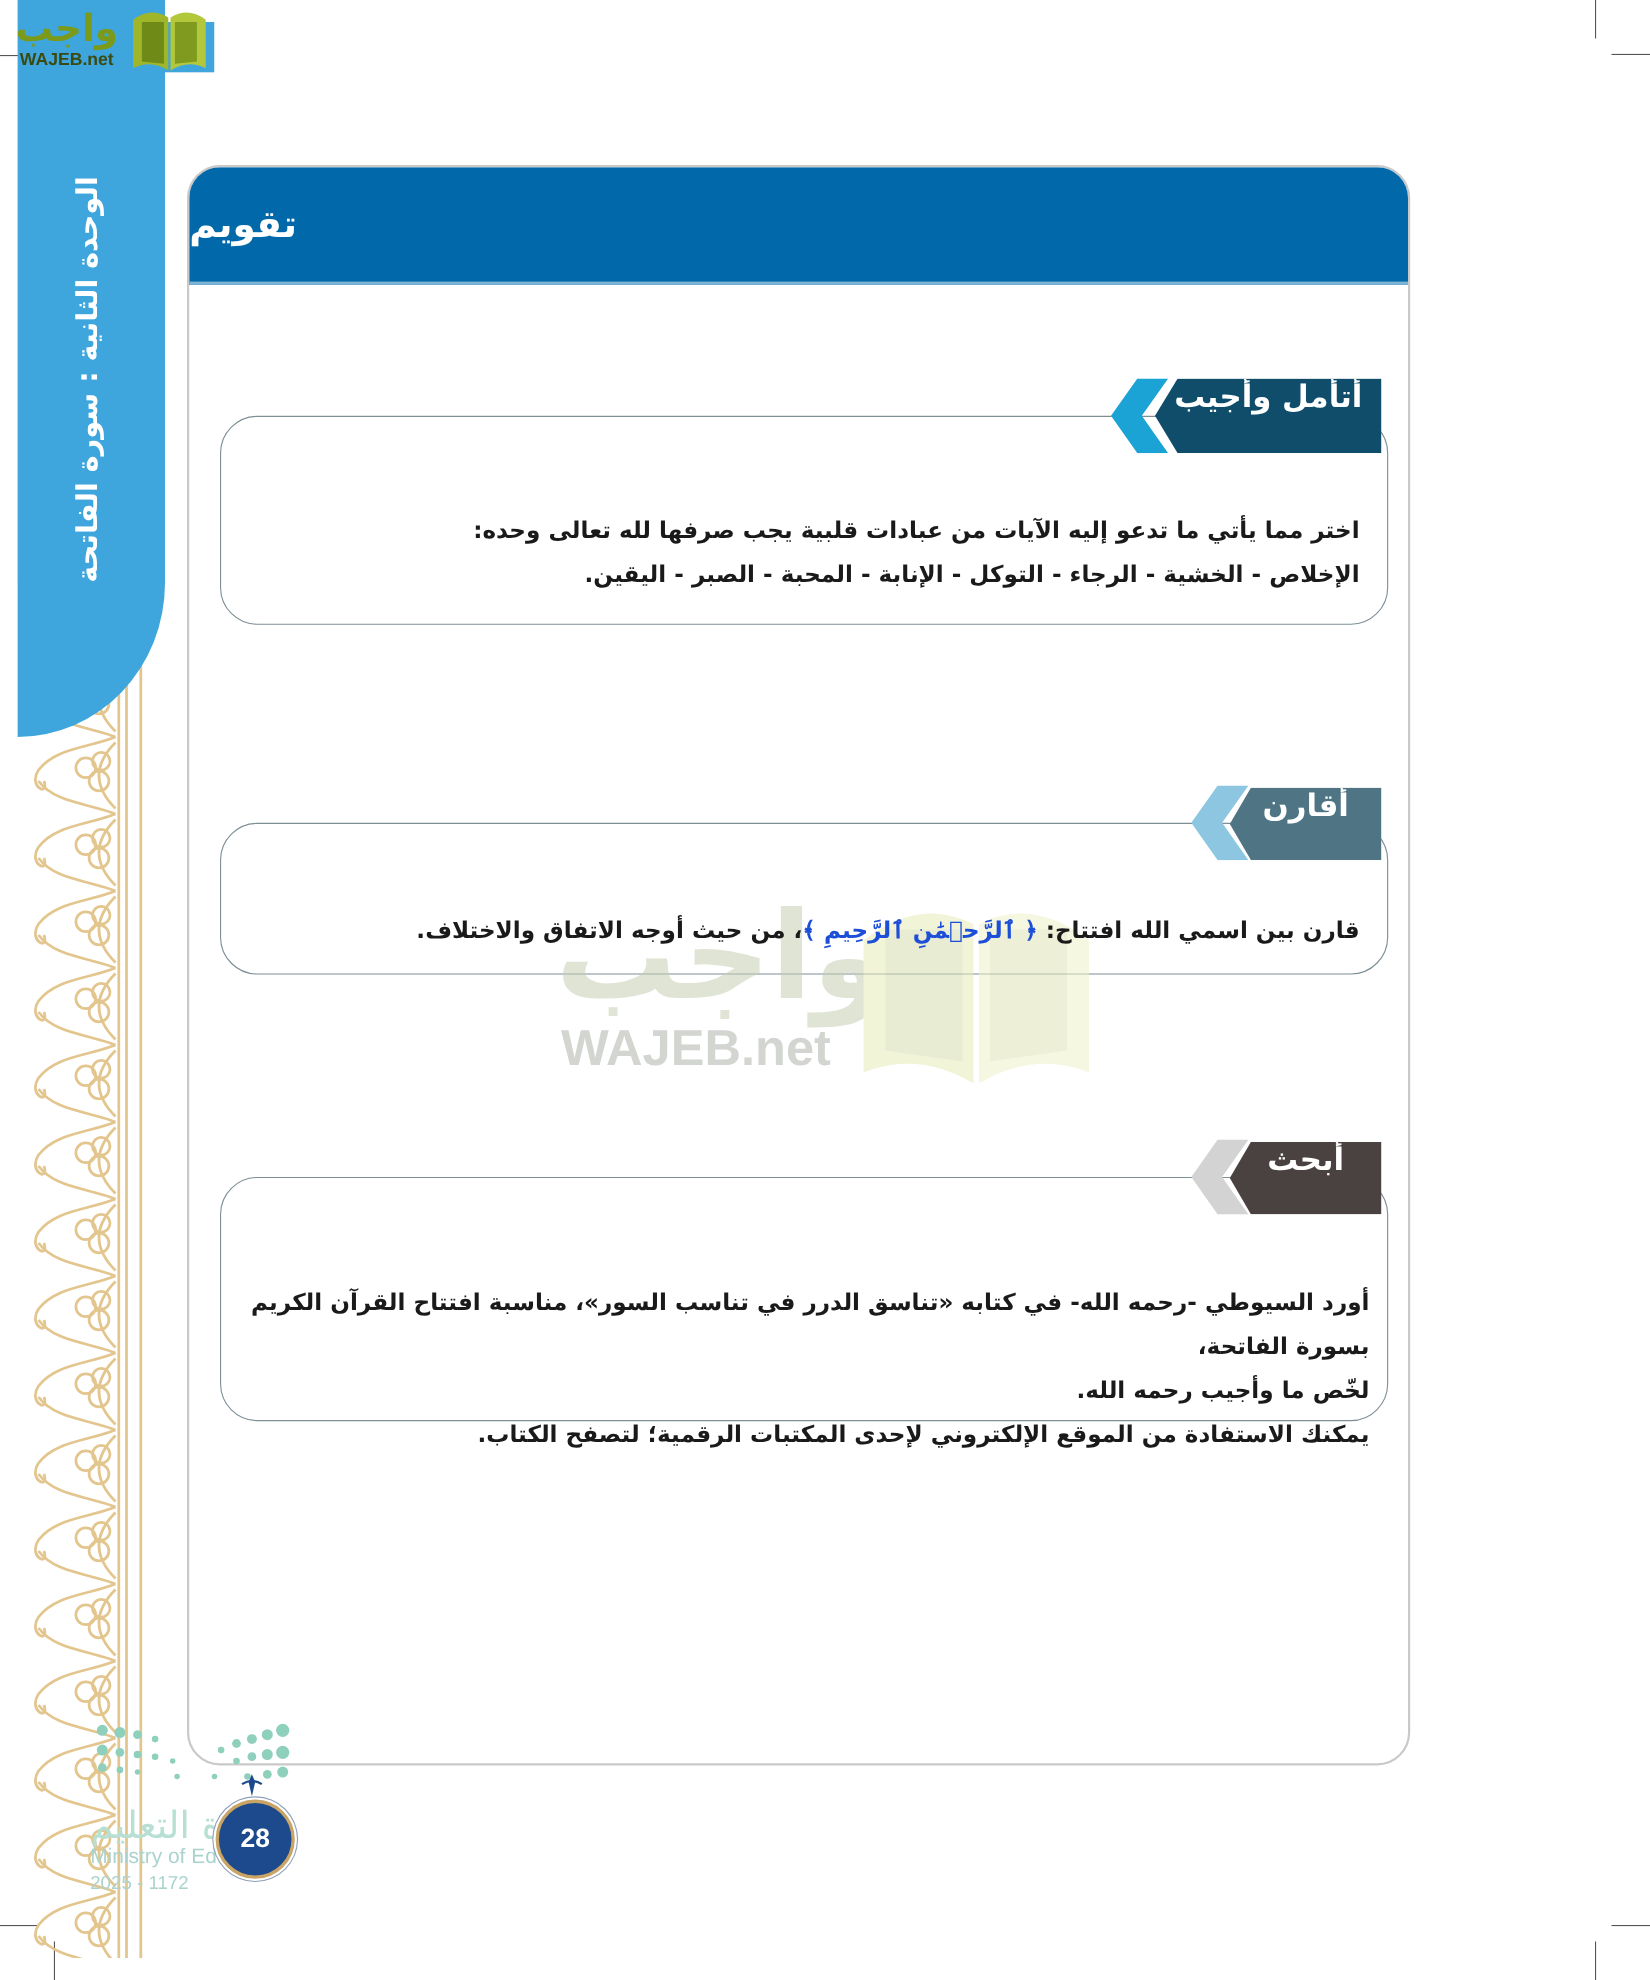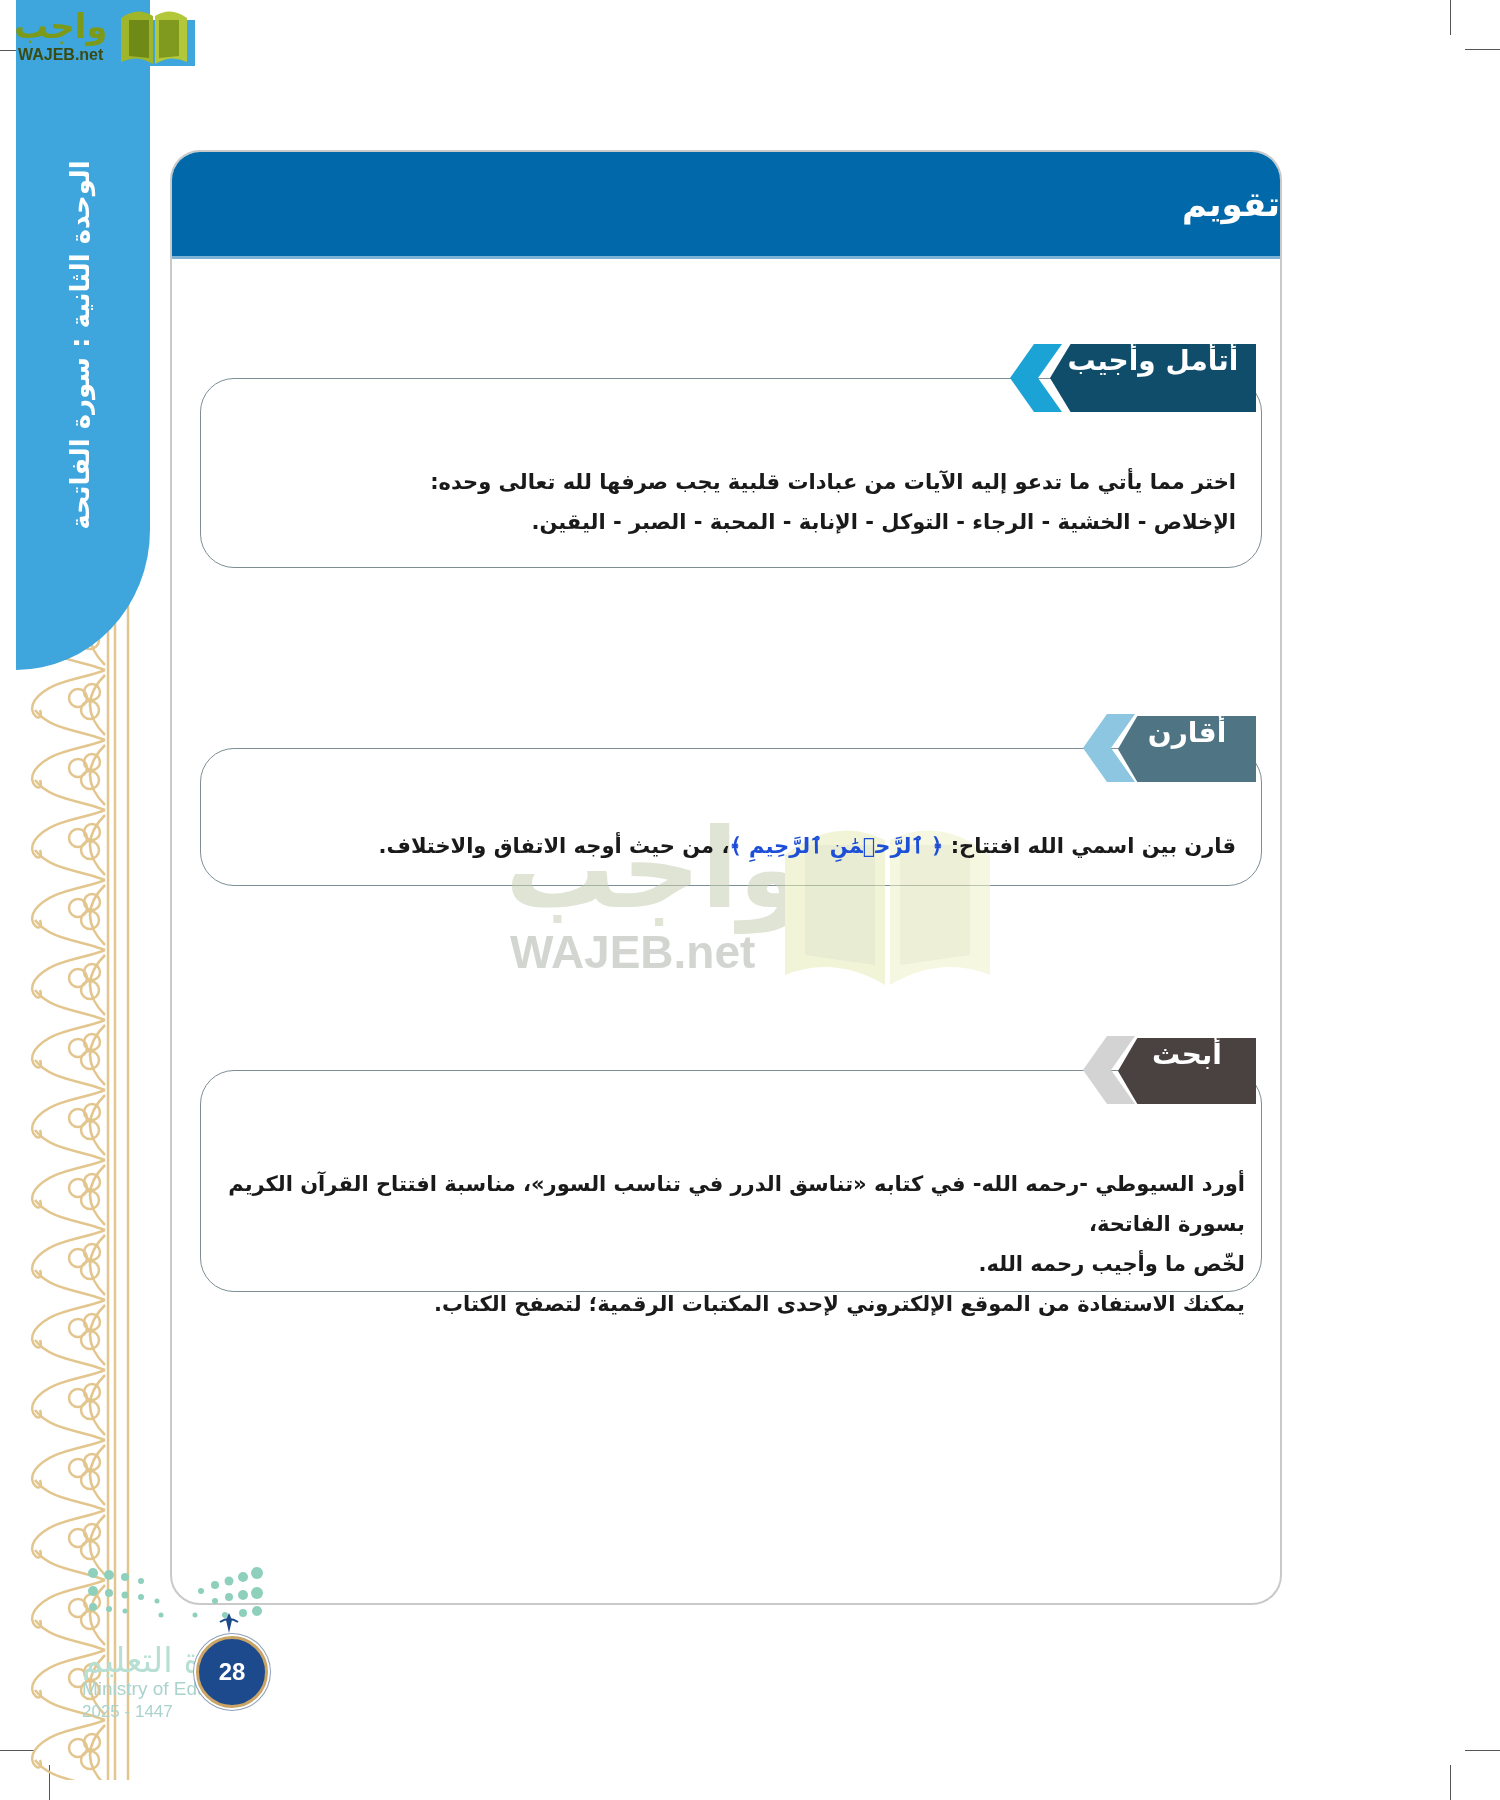--- a/index.html
+++ b/index.html
@@ -40,21 +40,21 @@
     }
     
     .card {
       position:absolute; left:170px; top:150px; width:1112px; height:1455px;
       border:2px solid #c9c9c9; border-radius:30px; background:#fff;
       box-sizing:border-box; overflow:hidden;
     }
     .card-header {
       position:absolute; left:0; top:0; right:0; height:104px;
       background:#0169aa; border-bottom:3px solid #7fb3d5;
-      display:flex; align-items:center; justify-content:flex-end;
+      display:flex; align-items:center; justify-content:flex-start;
     }
     .card-header span {
       color:#fff; font-size:34px; font-weight:bold;
     }
     
     .section-box {
       position:absolute; left:200px; width:1062px;
       border:1.5px solid #7d8e95; border-radius:34px; box-sizing:border-box;
       background:transparent;
     }
@@ -231,20 +231,20 @@
       <circle cx="144" cy="32" r="4"></circle>
       <circle cx="130" cy="36" r="3"></circle>
     <circle cx="172" cy="46" r="5"></circle>
       <circle cx="158" cy="48" r="4"></circle>
       <circle cx="140" cy="50" r="3"></circle>
       <circle cx="110" cy="50" r="2.5"></circle>
   </g>
 </svg>
 <div class="moe-ar">وزارة التعليم</div>
 <div class="moe-en">Ministry of Education</div>
-<div class="moe-year">2025 - 1447</div>
+<div class="moe-year">2025 - 1172</div>
 <svg style="position:absolute;left:218px;top:1612px;" width="22" height="22" viewBox="0 0 22 22">
   <path d="M11 1 L14 8 L11 21 L8 8 Z" fill="#1c4a8c"></path>
   <path d="M2 10 Q11 4 20 10" stroke="#1c4a8c" stroke-width="2" fill="none"></path>
 </svg>
 <div class="page-badge">
   <span>28</span>
 </div>
 
 </body></html>

